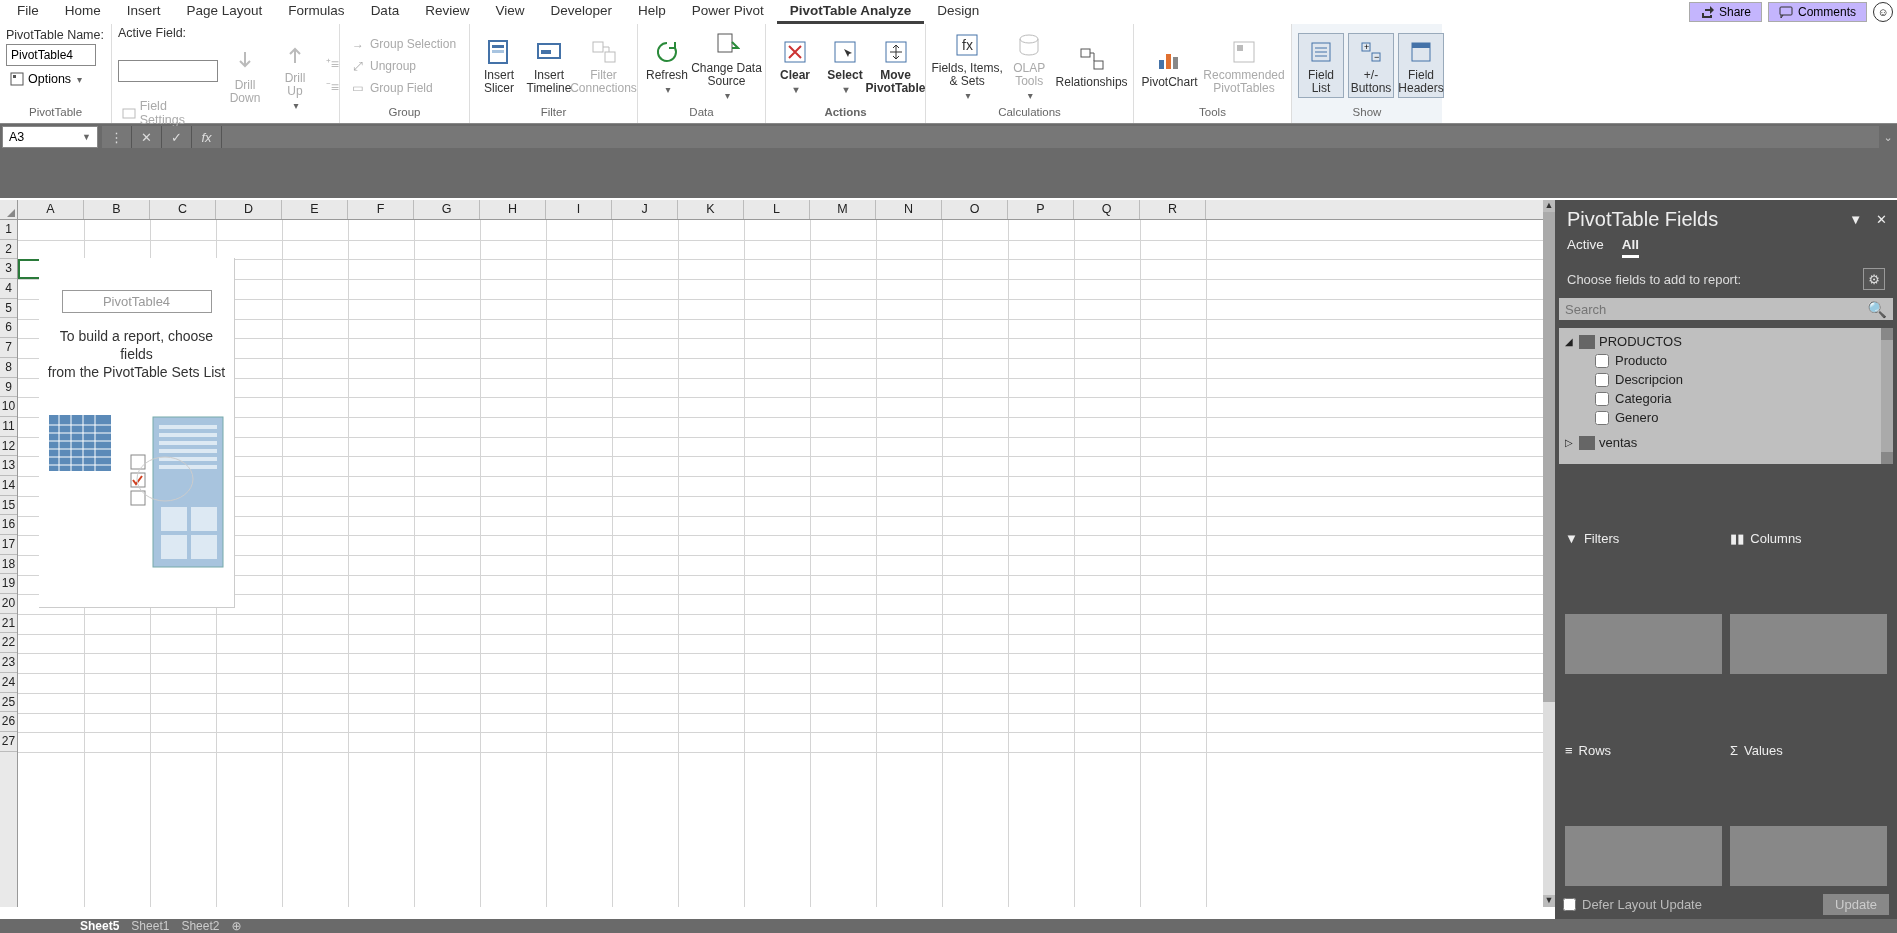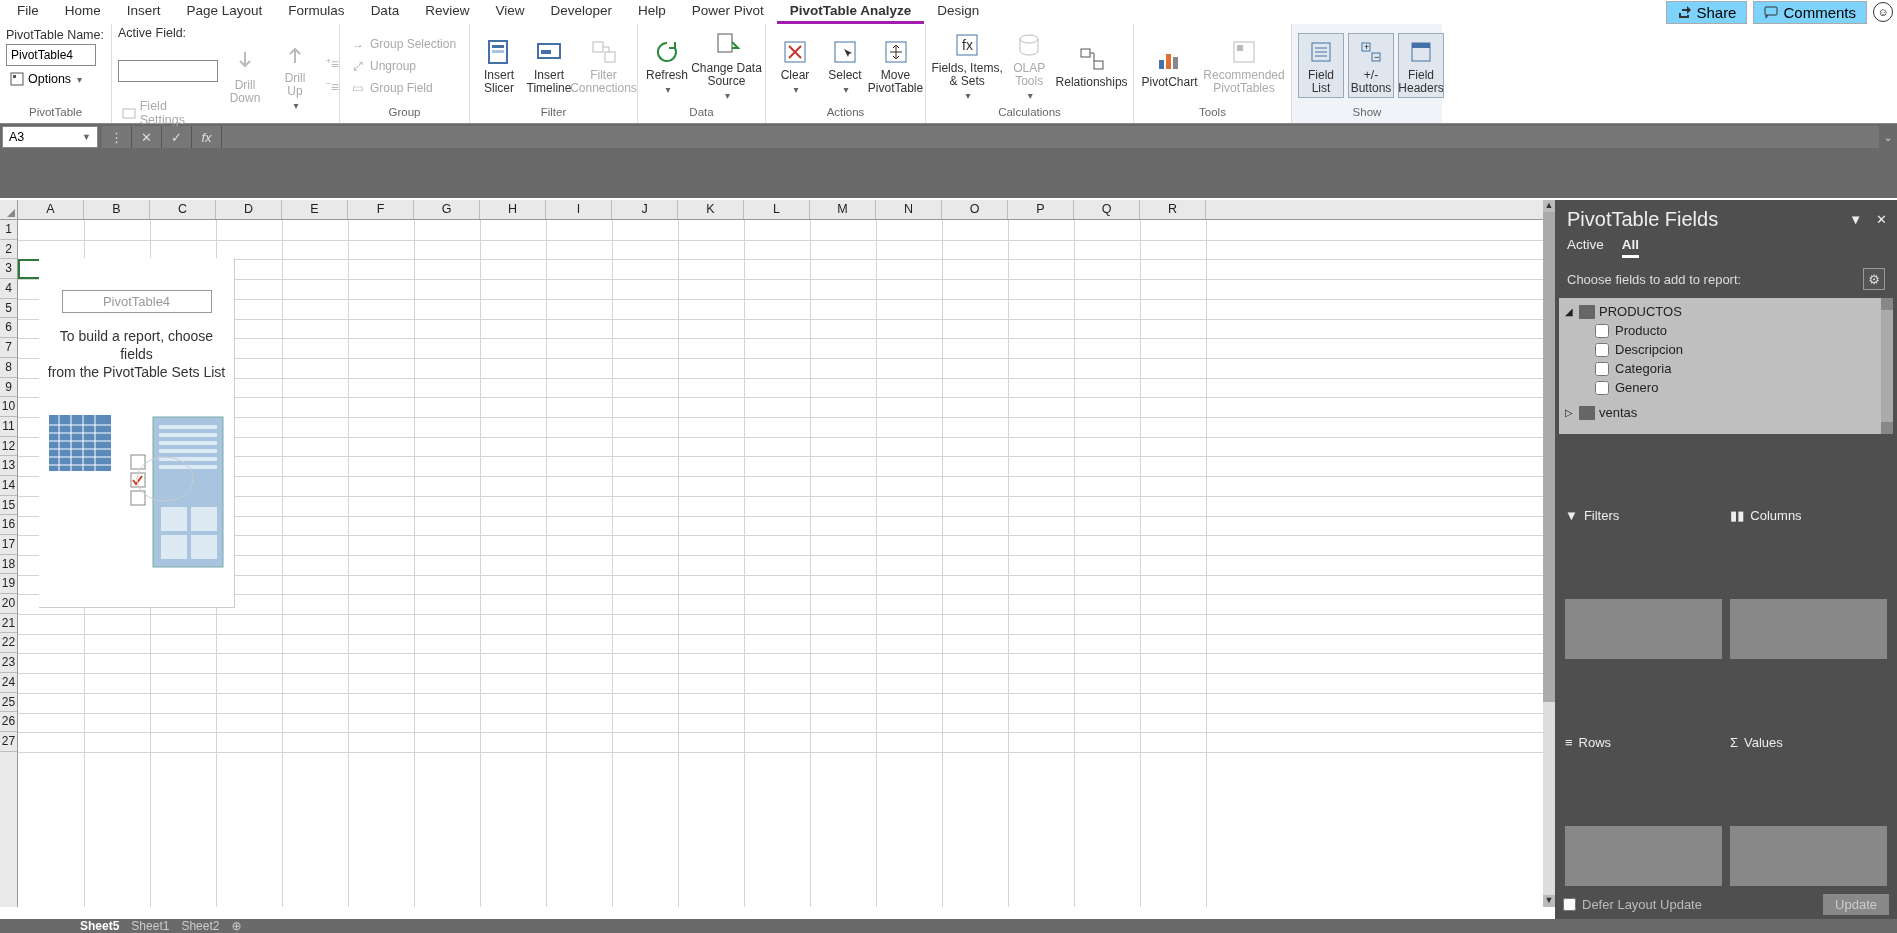--- a/index.html
+++ b/index.html
@@ -1,23 +1,23 @@
 <!DOCTYPE html>
 <html><head>
 <meta charset="utf-8">
 <style>
 * { margin: 0; padding: 0; box-sizing: border-box; font-family: "Segoe UI", Arial, sans-serif; user-select: none; }
 body { background: #fff; overflow: hidden; width: 1897px; height: 933px; position: relative; }
 
 
 .ribbon-tabs { height: 24px; background: #fff; display: flex; align-items: center; padding-left: 4px; }
 .ribbon-tabs .tab { padding: 0 13px; font-size: 13.5px; color: #333; cursor: pointer; height: 24px; line-height: 22px; text-align: right; }
-.ribbon-tabs .tab.active { border-bottom: 3px solid #a21caf; font-weight: 600; }
+.ribbon-tabs .tab.active { border-bottom: 3px solid #404040; font-weight: 600; }
 .ribbon-right { position: absolute; right: 4px; top: 0; display: flex; gap: 6px; align-items: center; height: 24px; }
-.share-btn, .comments-btn { display: flex; align-items: center; gap: 5px; padding: 2px 10px; border: 1px solid #aaa; font-size: 15px; cursor: pointer; background:#7dd3fc; }
+.share-btn, .comments-btn { display: flex; align-items: center; gap: 5px; padding: 2px 10px; border: 1px solid #aaa; font-size: 12px; cursor: pointer; background:#c4b5fd; }
 .smiley { width: 20px; height: 20px; border: 1.5px solid #333; border-radius: 50%; display:flex; align-items:center; justify-content:center; font-size:11px; cursor:pointer;}
 
 
 .ribbon-body { height: 100px; background: #fff; border-bottom: 1px solid #888; display: flex; }
 .ribbon-group { border-right: 1px solid #ddd; display:flex; flex-direction:column; justify-content:space-between; padding: 2px 6px 0 6px; }
 .ribbon-group .glabel { font-size: 11.5px; color: #666; text-align: center; height: 18px; line-height: 14px; }
 .rg-content { flex: 1; display: flex; align-items: center; gap: 4px; }
 .rbtn { display:flex; flex-direction:column; align-items:center; justify-content:center; padding: 2px 4px; font-size: 12px; color:#333; cursor:pointer; min-width: 46px; }
 .rbtn.disabled { color:#aaa; }
 .rbtn .ico { width: 32px; height: 32px; display:flex; align-items:center; justify-content:center; margin-bottom:1px; }
@@ -269,21 +269,21 @@
             </svg>
           </div>
         <div class="lbl">Change Data
 Source</div>
         <span class="chev"></span>
       </div>
     </div>
     <div class="glabel">Data</div>
   </div>
 
-  <div class="ribbon-group" style="width:160px;">
+  <div class="ribbon-group" style="width:160px;font-weight:bold;">
     <div class="rg-content">
       <div class="rbtn">
         <div class="ico">
             <svg width="26" height="26">
               <rect x="3" y="3" width="20" height="20" fill="none" stroke="#4472a8"></rect>
               <path d="M7 7l12 12M19 7L7 19" stroke="#c33" stroke-width="2"></path>
             </svg>
           </div>
         <div class="lbl">Clear</div>
         <span class="chev"></span>
@@ -597,20 +597,24 @@
       </div>
     </div>
     <div class="pane-tabs">
       <div class="pt">Active</div>
       <div class="pt active">All</div>
     </div>
     <div class="hint">
       <span>Choose fields to add to report:</span>
       <div class="gear">⚙</div>
     </div>
+    <div class="search-box">
+      <input placeholder="Search" style="">
+      <span>🔍</span>
+    </div>
     <div class="fields-list" style="height:136px;">
       <div class="fl-table">
         <span class="tog">◢</span>
         <span class="tico"></span>
         <span>PRODUCTOS</span>
       </div>
       <div class="fl-field">
           <input type="checkbox" style="">
           <span>Producto</span>
         </div>

